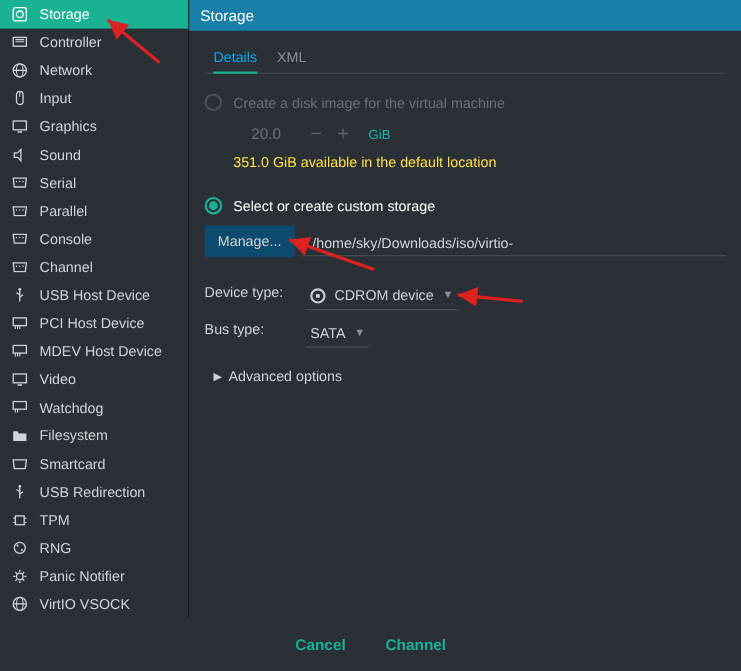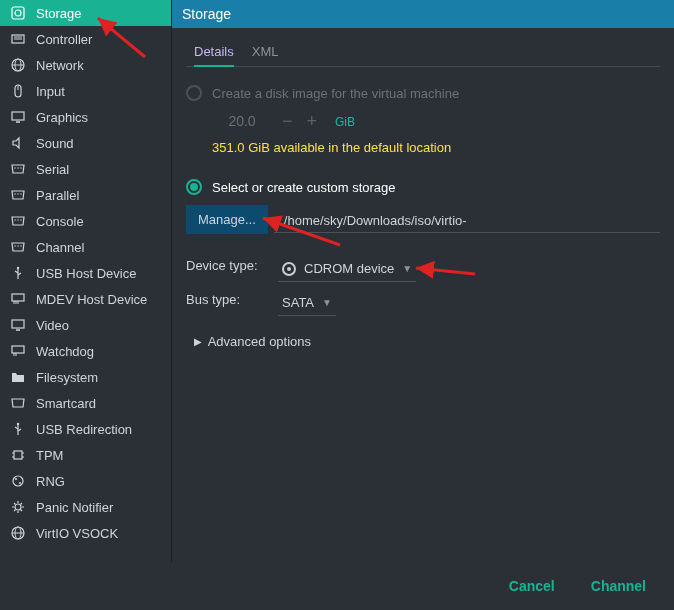--- a/index.html
+++ b/index.html
@@ -7,21 +7,21 @@
 .main-row { display: flex; flex: 1; overflow: hidden; }
 .sidebar { width: 172px; background: #2b3036; border-right: 1px solid #1a1d21; display: flex; flex-direction: column; }
 .sidebar-item { display: flex; align-items: center; gap: 10px; padding: 4px 10px; color: #d0d4d8; font-size: 13px; cursor: pointer; height: 26px; }
 .sidebar-item.active { background: #19b394; color: #fff; }
 .sidebar-item .ic { width: 16px; height: 16px; display: flex; align-items: center; justify-content: center; color: inherit; flex-shrink: 0; }
 .content { flex: 1; background: #2b3036; display: flex; flex-direction: column; }
 .titlebar { background: #1a7fa8; color: #fff; padding: 5px 10px; font-size: 14px; height: 28px; display: flex; align-items: center; }
 .body { padding: 12px 14px; flex: 1; }
 .tabs { display: flex; gap: 18px; border-bottom: 1px solid #414950; margin-bottom: 18px; padding-left: 8px; }
 .tab { color: #8a9199; font-size: 13px; padding: 4px 0 6px; cursor: pointer; border-bottom: 2px solid transparent; margin-bottom: -1px; }
-.tab.active { color: #c4b5fd; border-bottom-color: #19b394; }
+.tab.active { color: #0ea5e9; border-bottom-color: #19b394; }
 .radio-row { display: flex; align-items: center; gap: 10px; margin: 6px 0 10px; }
 .radio { width: 16px; height: 16px; border-radius: 50%; border: 2px solid #5a626a; display: flex; align-items: center; justify-content: center; flex-shrink: 0; }
 .radio.sel { border-color: #19b394; }
 .radio.sel::after { content: ""; width: 8px; height: 8px; background: #19b394; border-radius: 50%; }
 .radio.dis { border-color: #4a5158; }
 .opt-label { font-size: 13px; color: #ffffff; }
 .opt-label.dis { color: #6a7178; }
 .subfield { display: flex; align-items: center; gap: 10px; margin-left: 26px; margin-bottom: 8px; }
 .size-input { background: transparent; border: none; color: #6a7178; width: 60px; font-size: 14px; text-align: center; border-bottom: 1px solid transparent; }
 .stepper { display: flex; gap: 14px; color: #5a626a; font-size: 18px; }
@@ -32,21 +32,21 @@
 .btn-manage { background: #0c4a6e; color: #d0d4d8; border: none; padding: 7px 12px; font-size: 13px; cursor: pointer; }
 .path-input { background: transparent; border: none; border-bottom: 1px solid #4a5158; color: #d0d4d8; font-size: 13px; padding: 6px 4px 4px 10px; flex: 1; margin-left: 6px; }
 .form-row { display: flex; align-items: flex-start; gap: 12px; margin: 10px 0; font-size: 13px; color: #d0d4d8; }
 .form-label { min-width: 80px; }
 .select { display: flex; align-items: center; gap: 8px; cursor: pointer; color: #d0d4d8; border-bottom: 1px solid #4a5158; padding: 3px 4px 5px; }
 .select .tri { color: #8a9199; font-size: 10px; }
 .disc { width: 14px; height: 14px; border-radius: 50%; border: 2px solid #c9cdd1; display: inline-flex; align-items: center; justify-content: center; }
 .disc::after { content: ""; width: 4px; height: 4px; border-radius: 50%; background: #c9cdd1; }
 .adv { display: flex; align-items: center; gap: 6px; margin-top: 18px; font-size: 13px; color: #d0d4d8; cursor: pointer; margin-left: 8px; }
 .adv .tri { font-size: 10px; }
-.footer { display: flex; justify-content: flex-end; gap: 36px; padding: 16px 28px; color: #19b394; font-size: 14px; font-weight: 600; }
+.footer { display: flex; justify-content: center; gap: 36px; padding: 16px 28px; color: #19b394; font-size: 14px; font-weight: 600; }
 .footer span { cursor: pointer; }
 .arrow { position: absolute; pointer-events: none; }
 svg { display: block; }
 .rel { position: relative; }
 </style>
 </head>
 <body>
 
 <div class="main-row rel">
 <div class="sidebar">
@@ -151,20 +151,31 @@
       </div>
   <div class="sidebar-item">
         <span class="ic">
           <svg width="14" height="14" viewBox="0 0 14 14">
             <line x1="7" y1="1" x2="7" y2="13" stroke="currentColor" stroke-width="1.2"></line>
             <circle cx="7" cy="2" r="1.2" fill="currentColor"></circle>
             <path d="M7 7 L4 5 M7 9 L10 7" stroke="currentColor" stroke-width="1.2"></path>
           </svg>
         </span>
         <span>USB Host Device</span>
+      </div>
+  <div class="sidebar-item">
+        <span class="ic">
+          <svg width="14" height="12" viewBox="0 0 14 12">
+            <rect x="1" y="1" width="12" height="7" fill="none" stroke="currentColor" stroke-width="1.2"></rect>
+            <line x1="3" y1="8" x2="3" y2="11" stroke="currentColor"></line>
+            <line x1="5" y1="8" x2="5" y2="11" stroke="currentColor"></line>
+            <line x1="7" y1="8" x2="7" y2="11" stroke="currentColor"></line>
+          </svg>
+        </span>
+        <span>PCI Host Device</span>
       </div>
   <div class="sidebar-item">
         <span class="ic">
           <svg width="14" height="12" viewBox="0 0 14 12">
             <rect x="1" y="1" width="12" height="7" fill="none" stroke="currentColor" stroke-width="1.2"></rect>
             <line x1="3" y1="8" x2="3" y2="11" stroke="currentColor"></line>
             <line x1="5" y1="8" x2="5" y2="11" stroke="currentColor"></line>
             <line x1="7" y1="8" x2="7" y2="11" stroke="currentColor"></line>
           </svg>
         </span>

